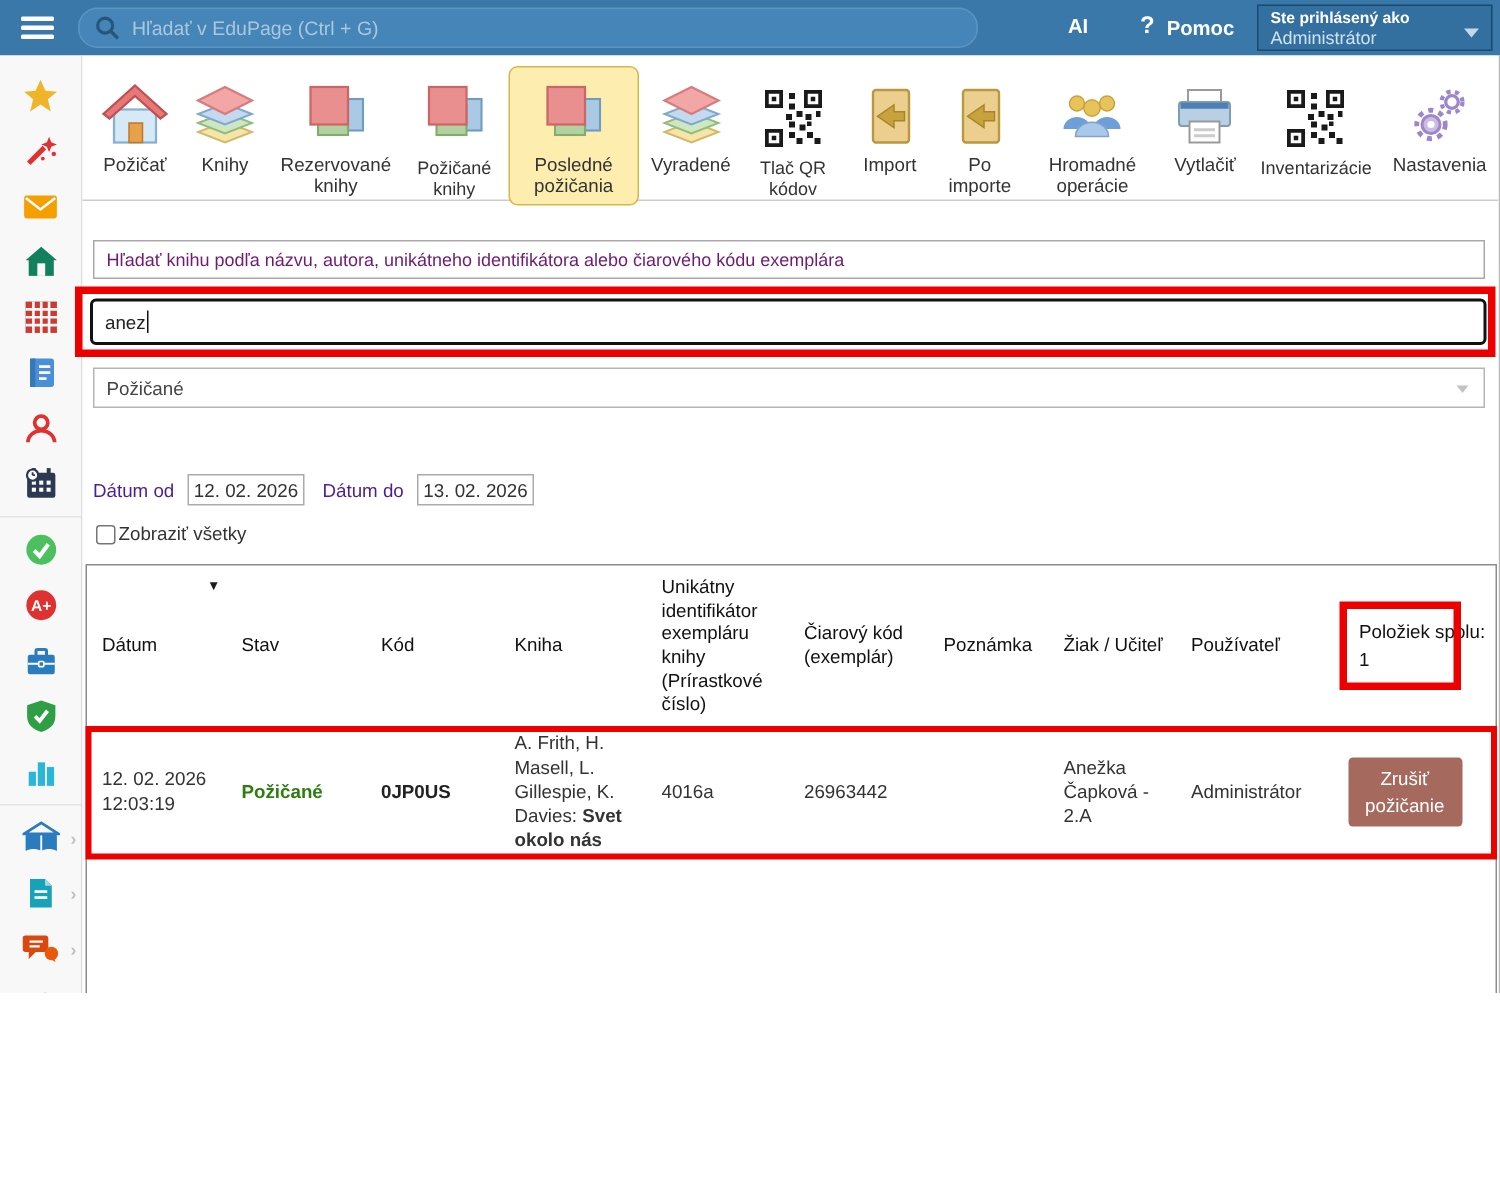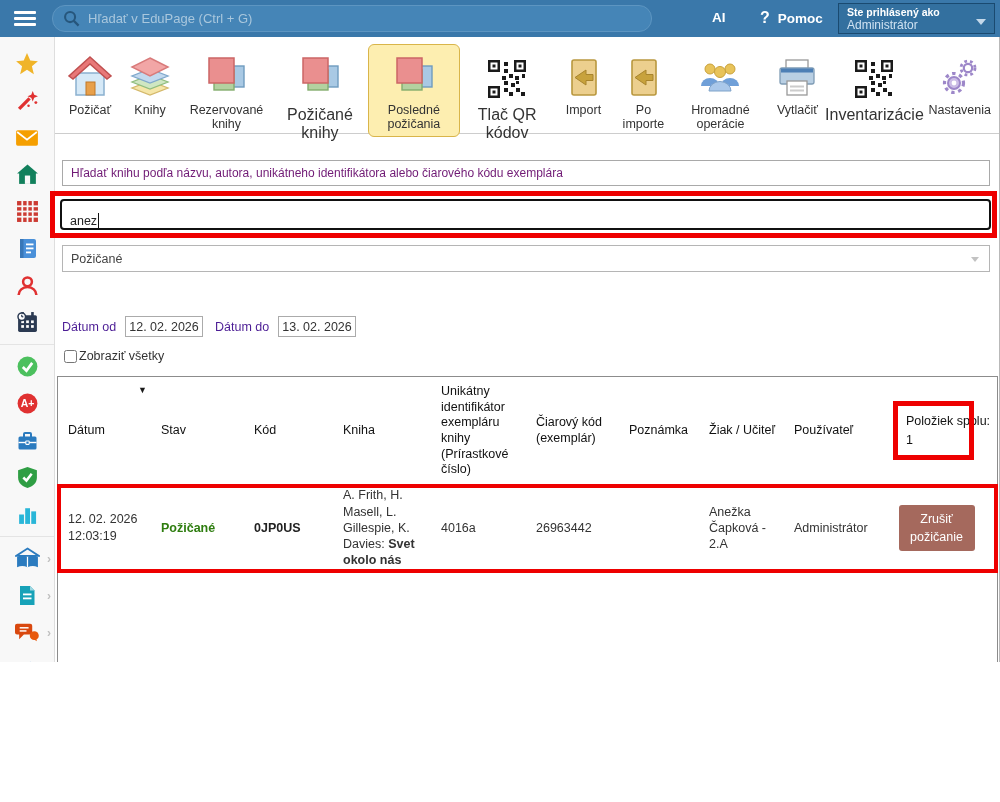--- a/index.html
+++ b/index.html
@@ -31,26 +31,26 @@
   .sb-sub { position:absolute; right:3px; top:50%; transform:translateY(-50%); color:#c0c0c0; font-size:12px; font-weight:bold; }
   .sb-bottom { margin-top:auto; margin-bottom:12px; }
 
   
   .main { position:absolute; left:55px; top:0; right:0; bottom:0; background:#fff;text-decoration:underline; }
   .toolbar { position:absolute; left:0; top:0; right:0; height:97px; border-bottom:1px solid #cdcdcd; display:flex; align-items:flex-start; padding:7px 0 0 6px; }
   .tb-item { display:flex; flex-direction:column; align-items:center; padding:4px 5px; margin-right:2px; max-width:92px; border:1px solid transparent; border-radius:6px; cursor:pointer; }
   .tb-item.selected { background:#fdeeb0; border-color:#d9b54a; }
   .tb-icon { height:50px; display:flex; align-items:flex-end; justify-content:center; }
   .tb-label { font-size:12.5px; color:#333; text-align:center; line-height:1.15; margin-top:4px; }
-  .tb-item.small .tb-label { font-size:16px; margin-top:7px; }
+  .tb-item.small .tb-label { font-size:12px; margin-top:7px; }
 
   .content { position:absolute; left:0; top:97px; right:0; bottom:0; }
 
   .field-hint { position:absolute; left:7px; top:26px; width:928px; height:26px; border:1px solid #a9a9a9; color:#701a75; font-size:12px; display:flex; align-items:center; padding:0 8px; cursor:text; }
-  .field-search { position:absolute; left:5px; top:65px; width:931px; height:31px; border:2px solid #111; border-radius:4px; display:flex; align-items:flex-end; padding:0 8px; font-size:12.5px; color:#222; cursor:text; background:#fff; }
+  .field-search { position:absolute; left:5px; top:65px; width:931px; height:31px; border:2px solid #111; border-radius:4px; display:flex; align-items:center; padding:0 8px; font-size:12.5px; color:#222; cursor:text; background:#fff; }
   .field-search .typed-caret { display:inline-block; width:1px; height:15px; background:#111; margin-left:1px; }
   .field-select { position:absolute; left:7px; top:111px; width:928px; height:27px; border:1px solid #b5b5b5; display:flex; align-items:center; padding:0 8px; font-size:12.5px; color:#444; cursor:pointer; }
   .field-select .dd-caret { position:absolute; right:10px; top:11px; width:0; height:0; border-left:4.5px solid transparent; border-right:4.5px solid transparent; border-top:5.5px solid #c2c2c2; }
 
   .date-label { position:absolute; top:186px; font-size:12.5px; color:#4c1d95; }
   .date-input { position:absolute; top:182px; width:78px; height:21px; border:1px solid #ababab; font-size:12.5px; color:#333; text-align:center; font-family:"Liberation Sans",sans-serif; background:#fff; }
 
   .chk-row { position:absolute; left:9px; top:215px; display:flex; align-items:flex-end; gap:2px; }
   .chk-row input { width:13px; height:13px; cursor:pointer; }
   .chk-row label { font-size:12.5px; color:#333; cursor:pointer; }
@@ -320,20 +320,31 @@
           <div class="tb-icon">
               <svg width="46" height="44" viewBox="0 0 46 44">
                 <rect x="20" y="11" width="21" height="21" fill="#a9c9e4" stroke="#6f9cbf" stroke-width="1.4"></rect>
                 <rect x="11" y="15" width="20" height="20" fill="#b3d1a0" stroke="#84ad6d" stroke-width="1.4"></rect>
                 <rect x="6" y="3" width="25" height="25" fill="#ea8f8f" stroke="#c66" stroke-width="1.5"></rect>
               </svg>
             </div>
           <div class="tb-label">Posledné požičania</div>
         </div>
 
+        <div class="tb-item">
+          <div class="tb-icon">
+              <svg width="46" height="44" viewBox="0 0 46 44">
+                <polygon points="23,26 41,33 23,40 5,33" fill="#f5e6a8" stroke="#d4b86a" stroke-width="1.3"></polygon>
+                <polygon points="23,20 41,27 23,34 5,27" fill="#cfe6c2" stroke="#90bd7e" stroke-width="1.3"></polygon>
+                <polygon points="23,14 41,21 23,28 5,21" fill="#c2d9ef" stroke="#7fa8cc" stroke-width="1.3"></polygon>
+                <polygon points="23,3 41,12 23,21 5,12" fill="#f2a6a6" stroke="#d97b7b" stroke-width="1.5"></polygon>
+              </svg>
+            </div>
+          <div class="tb-label">Vyradené</div>
+        </div>
 
         <div class="tb-item small">
           <div class="tb-icon">
               <svg width="40" height="40" viewBox="0 0 40 40">
                 <g fill="#1a1a1a">
                   <rect x="1" y="1" width="12" height="12"></rect>
                   <rect x="27" y="1" width="12" height="12"></rect>
                   <rect x="1" y="27" width="12" height="12"></rect>
                 </g>
                 <g fill="#fff">

